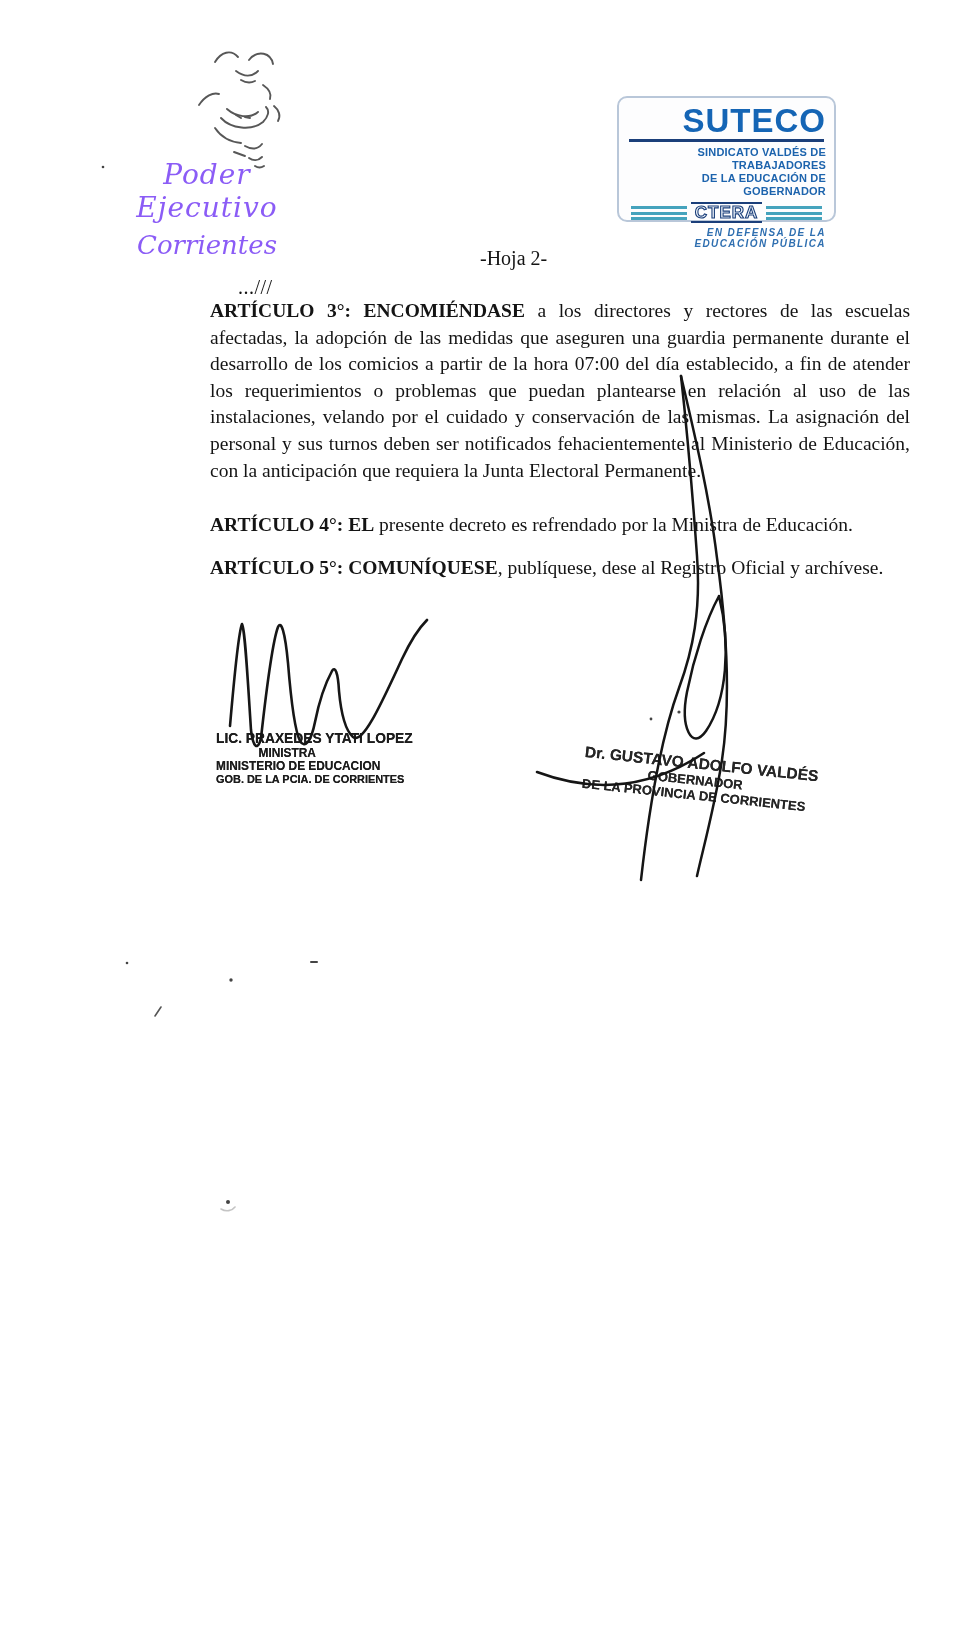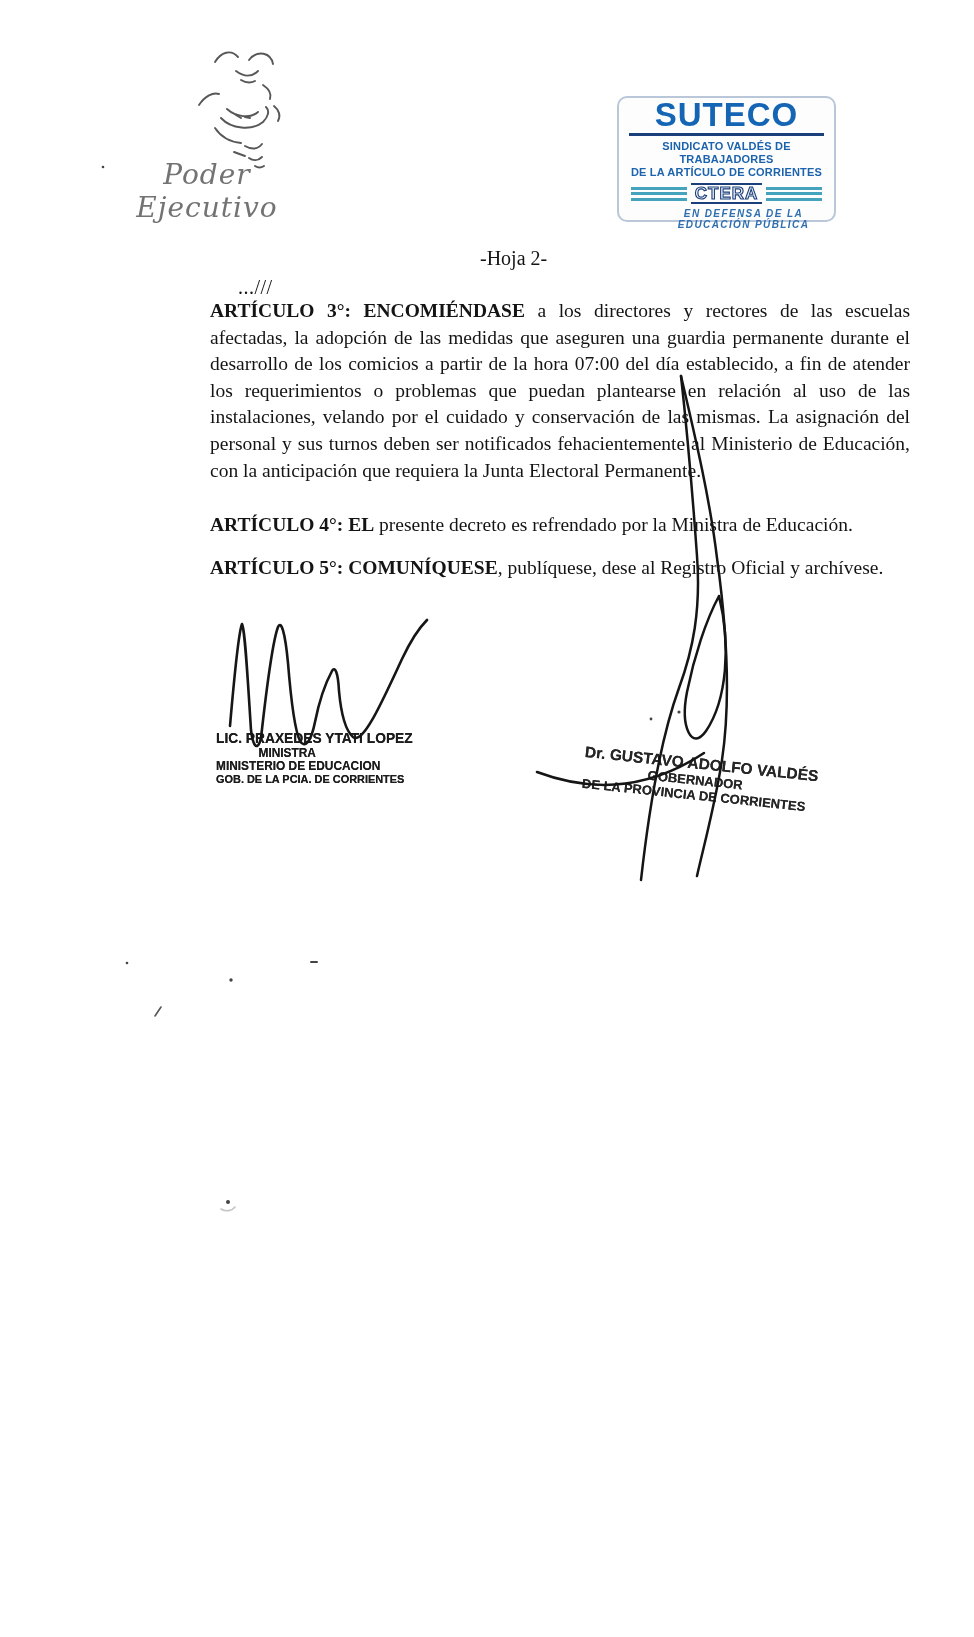--- a/index.html
+++ b/index.html
@@ -4,29 +4,29 @@
 <style>
   html,body{margin:0;padding:0;}
   body{
     width:974px;height:1637px;position:relative;background:#ffffff;
     font-family:"Liberation Serif", serif;color:#141414;overflow:hidden;
   }
   .page{position:absolute;inset:0;background:#fff;}
 
   
   .letterhead{position:absolute;left:92px;top:158px;width:230px;text-align:center;
-    font-family:"DejaVu Serif", serif;font-style:italic;color:#737373;}
+    font-family:"DejaVu Serif", serif;font-style:italic;color:#8b5cf6;}
   .lh1{font-size:28px;letter-spacing:1px;}
   .lh2{font-size:26px;margin-top:6px;}
 
   
   .suteco-box{
     position:absolute;left:617px;top:96px;width:219px;height:126px;box-sizing:border-box;
     background:#fdfdfe;border:2px solid #b9c7d9;border-radius:10px;
-    padding:0 8px 4px;text-align:center;font-family:"Liberation Sans", sans-serif;
+    padding:6px 8px 4px;text-align:right;font-family:"Liberation Sans", sans-serif;
   }
   .suteco-title{font-size:33px;font-weight:800;color:#1565b5;letter-spacing:1px;line-height:34px;}
   .suteco-rule{height:3px;background:#1b3f7a;margin:1px 2px 4px;}
   .suteco-sub{font-size:11px;font-weight:bold;color:#1c63ad;line-height:13px;letter-spacing:0.2px;}
   .ctera-row{display:flex;align-items:center;justify-content:center;gap:4px;margin-top:4px;}
   .stripes{display:inline-block;width:56px;height:14px;
     background:linear-gradient(#45a3bd 0 3px,transparent 3px 5.5px,#45a3bd 5.5px 8.5px,transparent 8.5px 11px,#45a3bd 11px 14px);}
   .ctera{font-size:17px;font-weight:800;letter-spacing:1px;color:#eef3fa;
     -webkit-text-stroke:1.1px #1b3f7a;border-top:2px solid #1b3f7a;border-bottom:2px solid #1b3f7a;
     padding:0 4px;line-height:17px;}
@@ -58,27 +58,28 @@
 
   .ink-overlay{position:absolute;inset:0;pointer-events:none;}
 </style>
 </head>
 <body>
 
 <div class="page">
 
   <div class="letterhead">
     <div class="lh1">Poder Ejecutivo</div>
+    <div class="lh2">Corrientes</div>
   </div>
 
   <div class="suteco-box">
     <div class="suteco-title">SUTECO</div>
     <div class="suteco-rule"></div>
     <div class="suteco-sub">SINDICATO VALDÉS DE TRABAJADORES</div>
-    <div class="suteco-sub">DE LA ARTÍCULO DE CORRIENTES</div>
+    <div class="suteco-sub">DE LA EDUCACIÓN DE GOBERNADOR</div>
     <div class="ctera-row">
       <span class="stripes"></span>
       <span class="ctera">CTERA</span>
       <span class="stripes"></span>
     </div>
     <div class="motto">EN DEFENSA DE LA EDUCACIÓN PÚBLICA</div>
   </div>
 
   <div class="hoja">-Hoja 2-</div>
   <div class="cont">...///</div>

